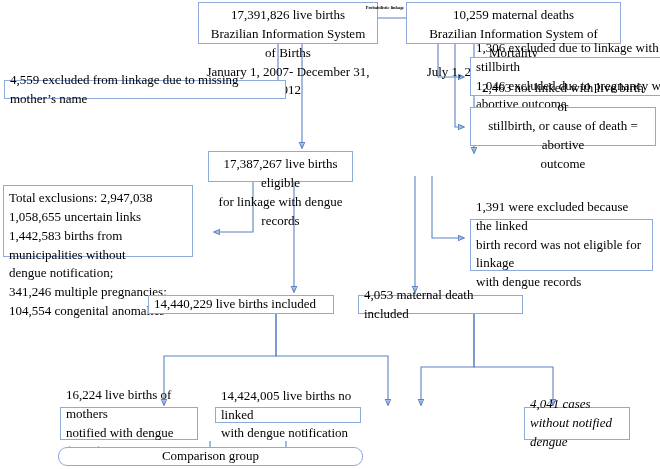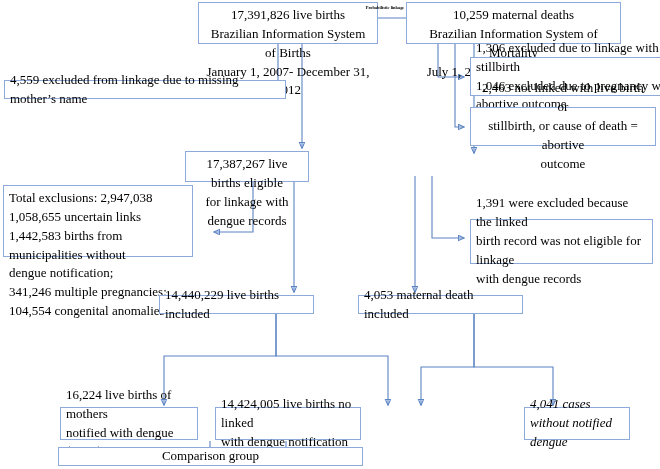--- a/index.html
+++ b/index.html
@@ -32,20 +32,21 @@
     text-align: center;
   }
   .box.mid {
     display: flex;
     align-items: center;
   }
   .box.midc {
     display: flex;
     align-items: center;
     justify-content: center;
+    border-radius: 9px;
   }
   .label-tiny {
     position: absolute;
     font-size: 4.4px;
     line-height: 1.25;
     font-weight: bold;
     text-align: center;
     color: #000;
     z-index: 4;
     white-space: pre-line;
@@ -120,43 +121,43 @@
   <div class="box mid" style="left:4px; top:80px; width:282px; height:19px;">4,559  excluded from linkage  due to missing mother’s name</div>
 
   <div class="box mid" style="left:470px; top:57px; width:224px; height:39px;">1,306  excluded due to linkage with stillbirth
 1,046  excluded due to pregnancy with
 abortive outcome</div>
 
   <div class="box mid" style="left:470px; top:107px; width:186px; height:39px;text-align:center;">2,463  not linked with live birth or
 stillbirth,  or cause of death = abortive
 outcome</div>
 
-  <div class="box center" style="left:185px; top:151px; width:124px; height:31px;">17,387,267   live births eligible
+  <div class="box center" style="left:208px; top:151px; width:145px; height:31px;">17,387,267   live births eligible
 for linkage  with  dengue records</div>
 
 
   <div class="box" style="left:3px; top:185px; width:190px; height:72px;">Total exclusions:  2,947,038
 1,058,655   uncertain links
 1,442,583   births from  municipalities  without
 dengue notification;
 341,246   multiple pregnancies;
 104,554   congenital anomalies</div>
 
-  <div class="box mid" style="left:470px; top:219px; width:183px; height:45px;">1,391  were  excluded because the linked
+  <div class="box mid" style="left:470px; top:219px; width:183px; height:52px;">1,391  were  excluded because the linked
 birth record was not eligible  for linkage
 with  dengue records</div>
 
-  <div class="box mid" style="left:159px; top:295px; width:155px; height:19px;">14,440,229  live  births included</div>
+  <div class="box mid" style="left:148px; top:295px; width:186px; height:19px;">14,440,229  live  births included</div>
 
   <div class="box mid" style="left:358px; top:295px; width:165px; height:19px;">4,053  maternal  death included</div>
 
   <div class="box mid" style="left:60px; top:407px; width:138px; height:33px;">16,224   live births of mothers
 notified  with  dengue (0.1%)</div>
 
-  <div class="box mid" style="left:215px; top:407px; width:146px; height:33px;">14,424,005   live  births no linked
+  <div class="box mid" style="left:215px; top:407px; width:146px; height:16px;">14,424,005   live  births no linked
 with  dengue notification</div>
 
 
   <div class="box mid" style="left:524px; top:407px; width:106px; height:33px;font-style:italic;">4,041   cases without notified
 dengue</div>
 
   <div class="box midc" style="left:58px; top:447px; width:305px; height:19px;">Comparison group</div>
 
 </div>
 

